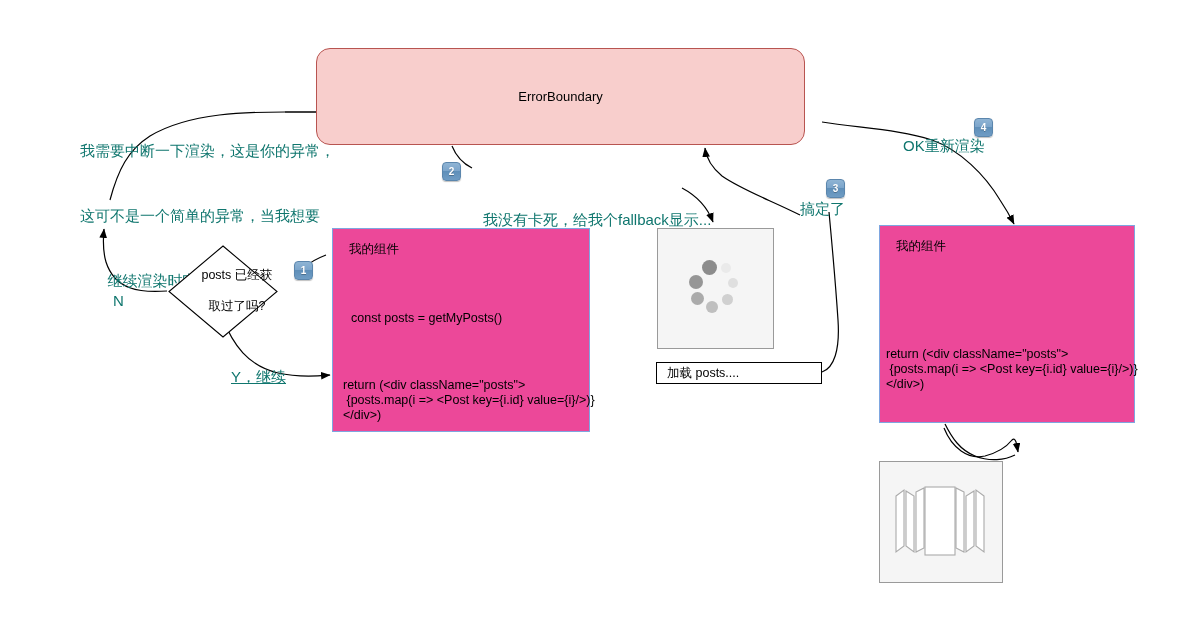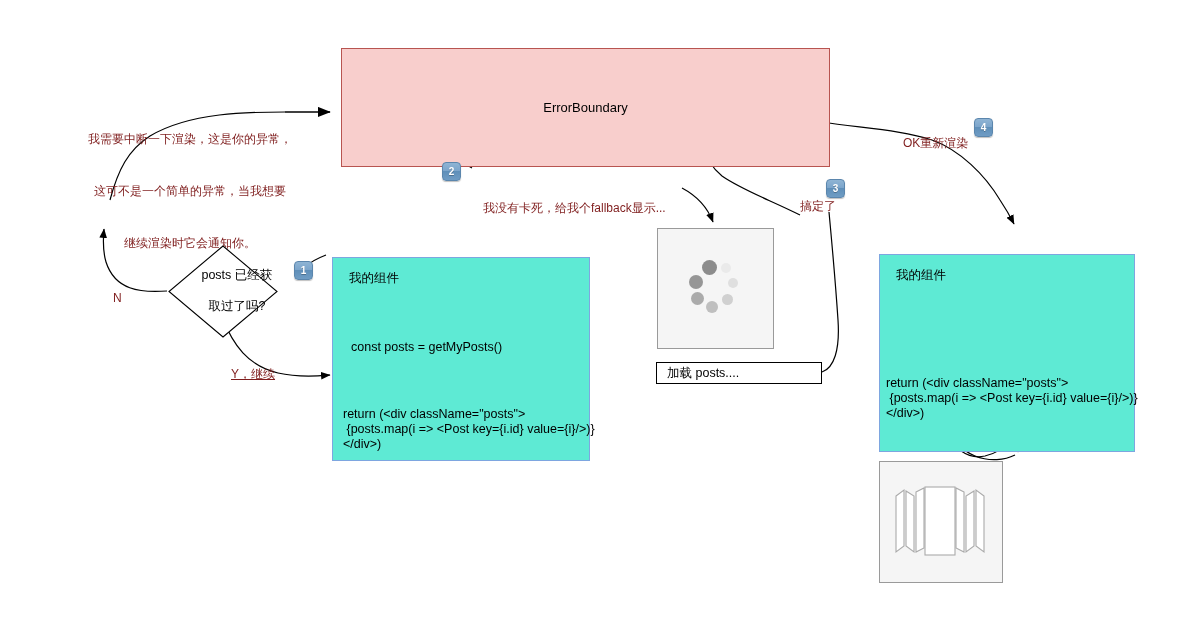--- a/index.html
+++ b/index.html
@@ -36,25 +36,24 @@
     background: #f8cecc;
     border: 1px solid #b85450;
     display: flex;
     align-items: center;
     justify-content: center;
     font-size: 13px;
   }
 
   
   .box-comp {
-    background: #5eead4;
+    background: #ec4899;
     border: 1px solid #7ea6e0;
     font-size: 12.5px;
     line-height: 1.35;
-    margin-top: 29px;
   }
   .comp-title {
     position: absolute;
     left: 16px;
     top: 12px;
     font-size: 12.5px;
   }
   .comp-line {
     position: absolute;
     font-size: 12.5px;
@@ -63,24 +62,24 @@
   .comp-ok {
     font-size: 12.5px;
   }
   .emoji {
     font-size: 13px;
   }
 
   
   .txt {
     position: absolute;
-    font-size: 12px;
+    font-size: 15px;
     line-height: 1.45;
     white-space: pre;
-    color: #7f1d1d;
+    color: #0f766e;
   }
   .txt.center { text-align: center; }
 
   
   .diamond {
     position: absolute;
   }
   .diamond svg { display: block; }
   .diamond .dlabel {
     position: absolute;
@@ -186,21 +185,21 @@
     <path d="M1015,455 C1000,462 992,470 940,455" fill="none" stroke="#000" stroke-width="0"></path>
     <path d="M1013,455 C1000,449 972,449 946,454" fill="none" stroke="#000" stroke-width="0"></path>
     <path d="M975,440 C990,446 1000,450 1000,458" fill="none" stroke="#000" stroke-width="0"></path>
     <path d="M941,441 C952,456 966,464 978,459" fill="none" stroke="#000" stroke-width="0"></path>
     <path d="M1010,452 C1000,445 985,444 975,450" fill="none" stroke="#000" stroke-width="0"></path>
     <path d="M1013,456 C1000,444 980,442 952,452" fill="none" stroke="#000" stroke-width="0"></path>
     <path d="M944,428 C952,448 968,460 985,456 C1000,452 1008,445 1012,440
              C1016,436 1017,446 1018,452" fill="none" stroke="#000" stroke-width="1.2" marker-end="url(#arrow)"></path>
   </svg>
 
-  <div class="node box-error" style="left:341px; top:48px; width:489px; height:119px;">
+  <div class="node box-error" style="left:316px; top:48px; width:489px; height:97px;border-radius:14px;">
     <span>ErrorBoundary</span>
   </div>
 
   <div class="txt center" style="left:80px; top:96px; width:220px;">
     <div>我需要中断一下渲染，这是你的异常，</div>
     <div>这可不是一个简单的异常，当我想要</div>
     <div>继续渲染时它会通知你。</div>
   </div>
 
 

